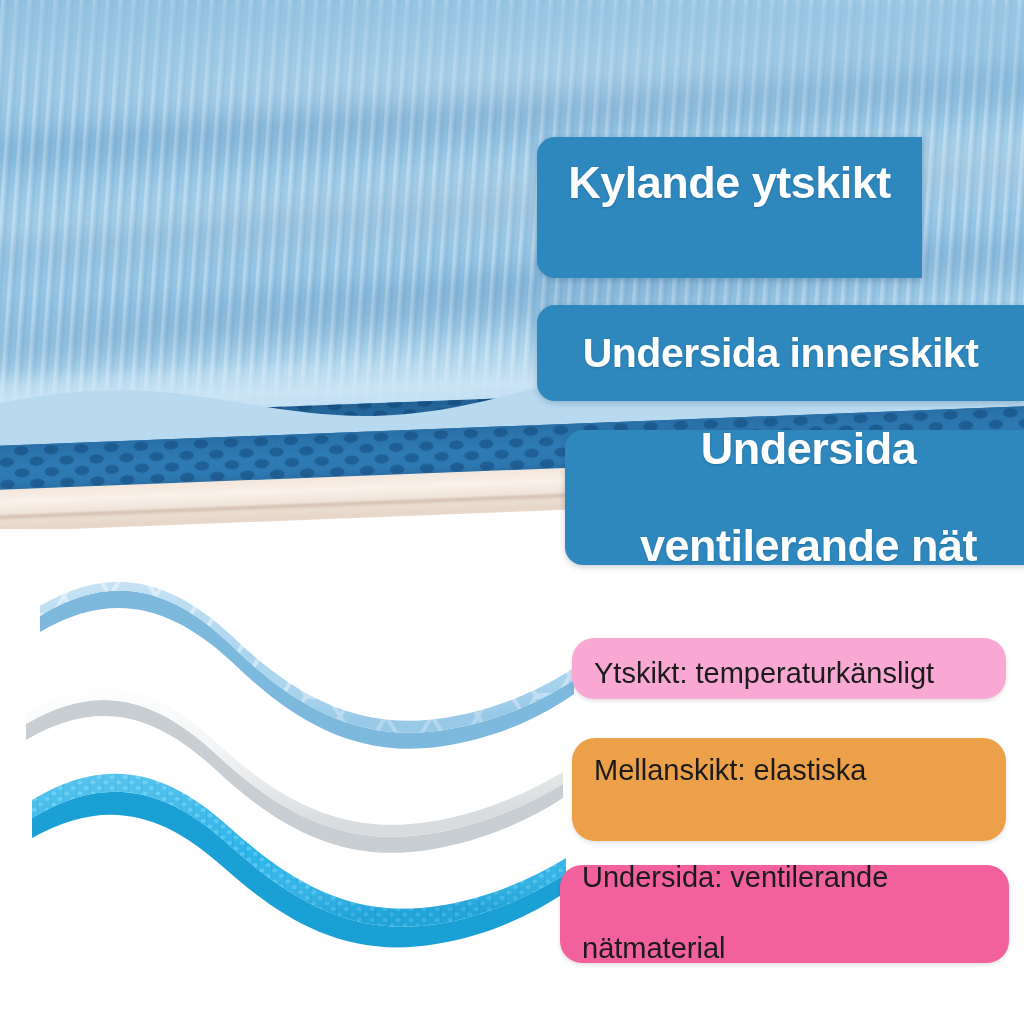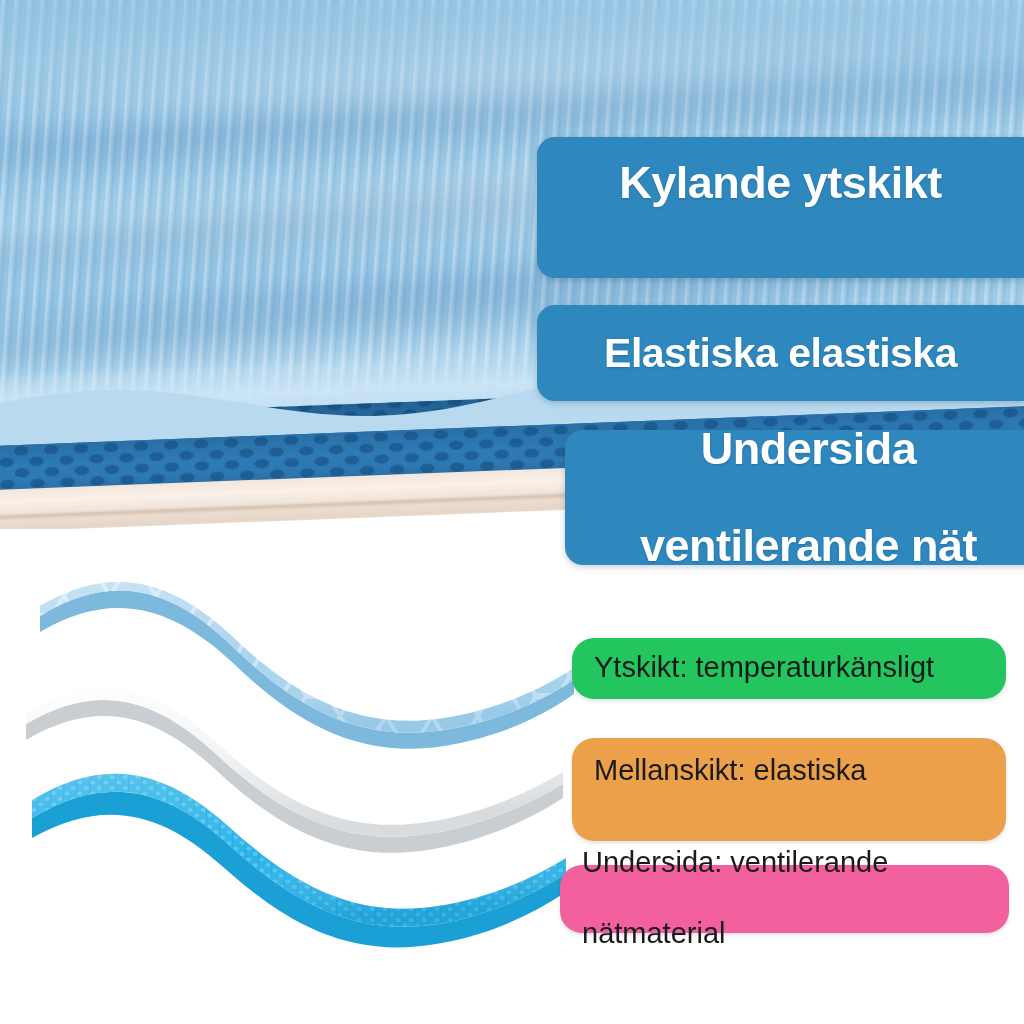--- a/index.html
+++ b/index.html
@@ -178,21 +178,21 @@
     align-items: center;
     justify-content: center;
     box-shadow: 0 2px 6px rgba(20,60,95,0.25);
   }
   .banner span {
     display: block;
     line-height: 1.08;
     text-shadow: 0 1px 2px rgba(20,60,95,0.30);
     padding: 0 14px;
   }
-  .banner-1 { left: 537px; top: 137px;  width: 487px; height: 141px; font-size: 45px; letter-spacing: -0.5px; }
+  .banner-1 { left: 537px; top: 137px;  width: 385px; height: 141px; font-size: 45px; letter-spacing: -0.5px; }
   .banner-2 { left: 537px; top: 305px;  width: 487px; height: 96px;  font-size: 41px; letter-spacing: -0.5px; }
   .banner-3 { left: 565px; top: 430px;  width: 487px; height: 135px; font-size: 45px; letter-spacing: -0.5px; }
 
   
   .diagram {
     position: absolute;
     left: 18px;
     top: 576px;
     width: 560px;
     height: 400px;
@@ -206,23 +206,23 @@
     color: #1b1b1b;
     font-size: 29px;
     line-height: 1.22;
     display: flex;
     align-items: center;
     box-sizing: border-box;
     padding: 6px 20px 8px 22px;
     box-shadow: 0 2px 4px rgba(0,0,0,0.12);
   }
   .pill span { display: block; }
-  .pill-yellow { left: 572px; top: 638px; width: 434px; height: 61px;  background: #22c55e; }
-  .pill-orange { left: 572px; top: 738px; width: 434px; height: 103px; background: #eda04a; }
-  .pill-pink   { left: 560px; top: 865px; width: 449px; height: 68px;  background: #f2609e; }
+  .pill-yellow { left: 572px; top: 638px; width: 434px; height: 61px;  background: #f9a8d4; align-items: flex-end; }
+  .pill-orange { left: 572px; top: 738px; width: 434px; height: 103px; background: #eda04a; border-radius: 23px; }
+  .pill-pink   { left: 560px; top: 865px; width: 449px; height: 98px;  background: #f2609e; }
 </style>
 </head>
 <body>
 
 <div class="photo">
   <div class="photo-base"></div>
   <div class="photo-ribs"></div>
   <div class="photo-waves">
     <div class="wave w1"></div>
     <div class="wave w5"></div>
@@ -245,21 +245,21 @@
   <div class="photo-cut2"></div>
 </div>
 
 <div class="banner banner-1">
   <span>
     <span>Kylande ytskikt</span><br>
   </span>
 </div>
 
 <div class="banner banner-2">
-  <span>Elastiska elastiska</span>
+  <span>Undersida innerskikt</span>
 </div>
 
 <div class="banner banner-3">
   <span>
     <span>Undersida</span><br>
     <span>ventilerande nät</span>
   </span>
 </div>
 
 <div class="diagram">

